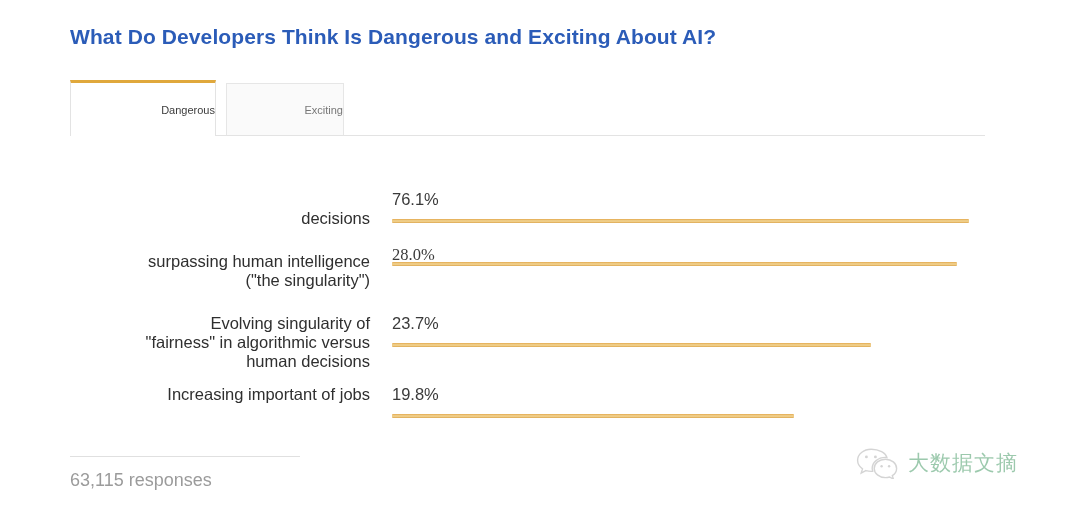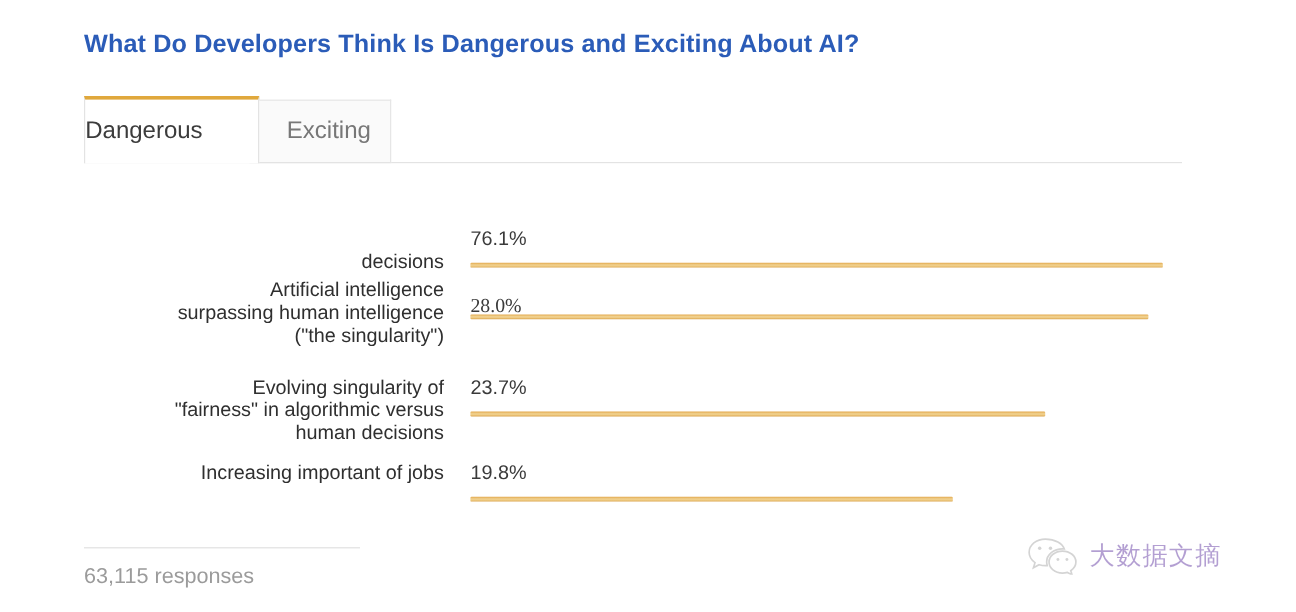--- a/index.html
+++ b/index.html
@@ -45,36 +45,36 @@
     height: 1px;
     background: #e3e3e3;
   }
   .tab {
     position: absolute;
     top: 0;
     height: 56px;
     box-sizing: border-box;
     display: flex;
     align-items: center;
-    justify-content: flex-start;
-    font-size: 20px;
+    justify-content: flex-end;
+    font-size: 11px;
     white-space: nowrap;
   }
   .tab-active {
     left: 0;
     width: 146px;
     background: #ffffff;
     border: 1px solid #e3e3e3;
     border-top: 3px solid #E0A83C;
     border-bottom: none;
     color: #3c3c3c;
     z-index: 2;
   }
   .tab-inactive {
-    left: 138px;
+    left: 156px;
     width: 118px;
     height: 53px;
     top: 3px;
     background: #fafafa;
     border: 1px solid #e6e6e6;
     border-bottom: 1px solid #e3e3e3;
     color: #777777;
     z-index: 1;
     padding-left: 30px;
   }
@@ -149,21 +149,21 @@
     gap: 9px;
     opacity: 0.42;
   }
   .wechat-icon {
     width: 44px;
     height: 32px;
     display: block;
   }
   .watermark-text {
     font-size: 21px;
-    color: #4c1d95;
+    color: #15803d;
     letter-spacing: 1px;
     white-space: nowrap;
     font-family: "DejaVu Sans", sans-serif;
   }
 </style>
 </head>
 <body>
 
 <div class="page-title">What Do Developers Think Is Dangerous and Exciting About AI?</div>
 
@@ -185,21 +185,21 @@
     <div class="row-label" style="top:0px;">
       <br>
       <span>decisions</span>
     </div>
     <div class="row-value" style="top:0px;">76.1%</div>
     <div class="row-bar" style="top:29px; width:577px;"></div>
   </div>
 
   <div class="chart-row" style="top:43px;">
     <div class="row-label" style="top:0px;">
-      <span>Artificial intelligence</span><br>
+      <br>
       <span>surpassing human intelligence</span><br>
       <span>("the singularity")</span>
     </div>
     <div class="row-value" style="top:12px;font-family:Liberation Serif, serif;">28.0%</div>
     <div class="row-bar" style="top:29px; width:565px;"></div>
   </div>
 
   <div class="chart-row" style="top:124px;">
     <div class="row-label" style="top:0px;">
       <span>Evolving singularity of</span><br>

